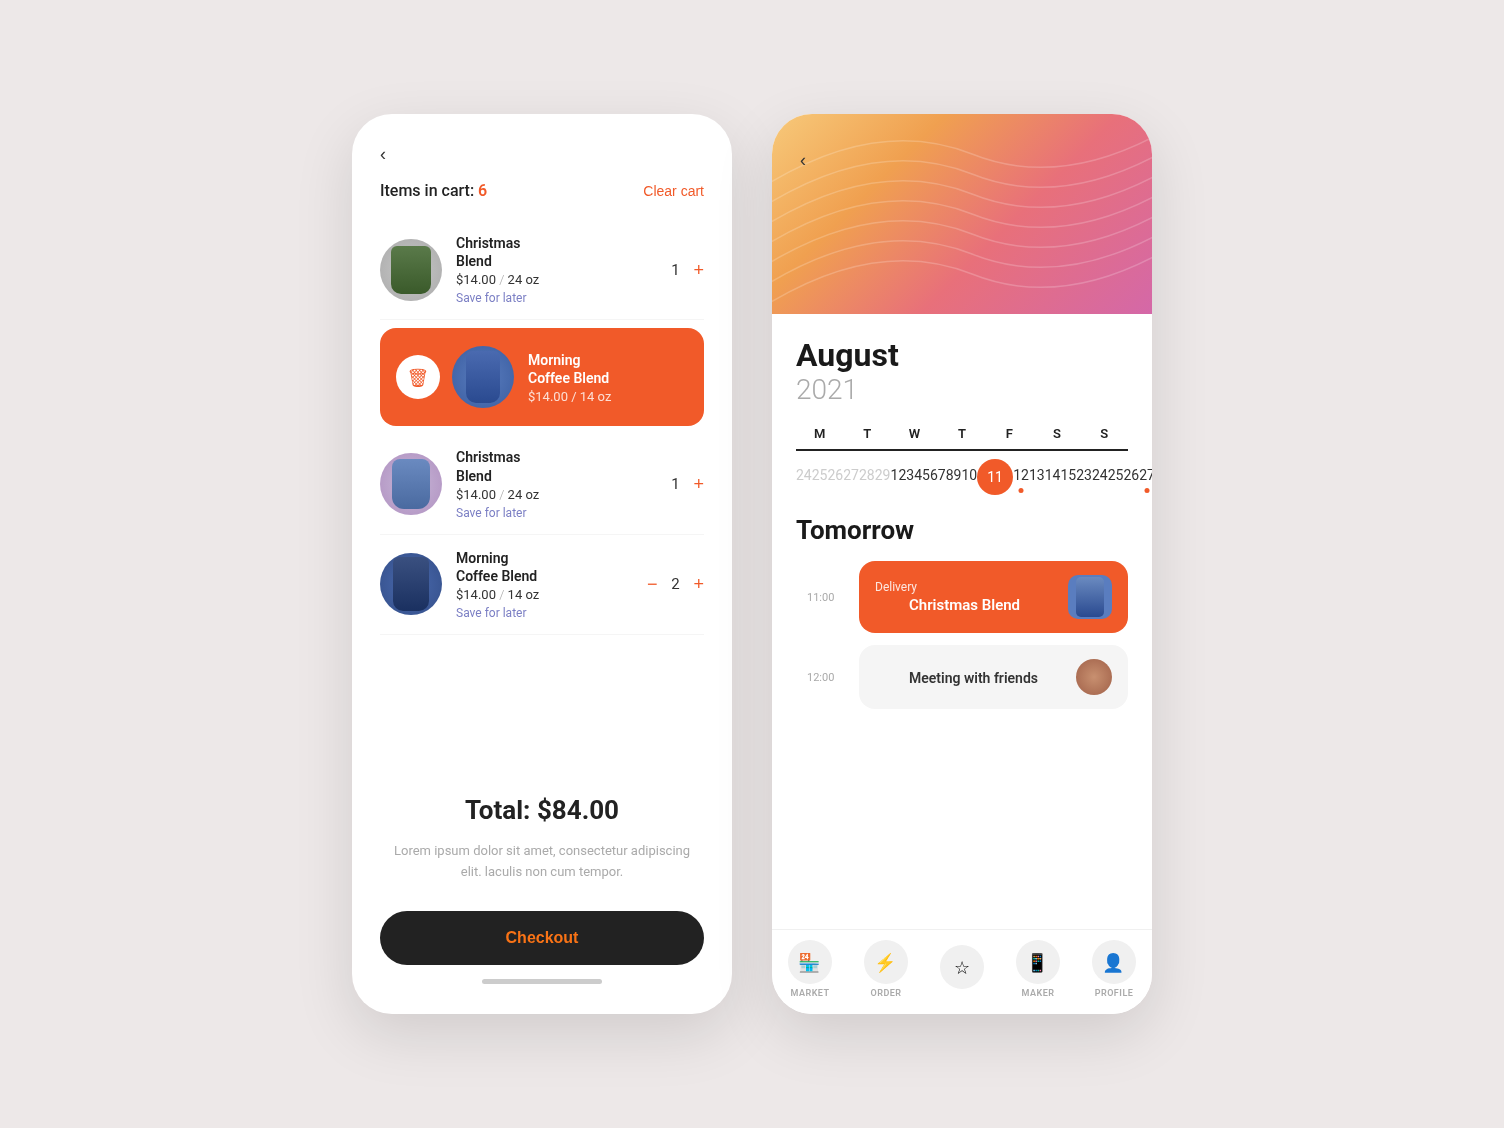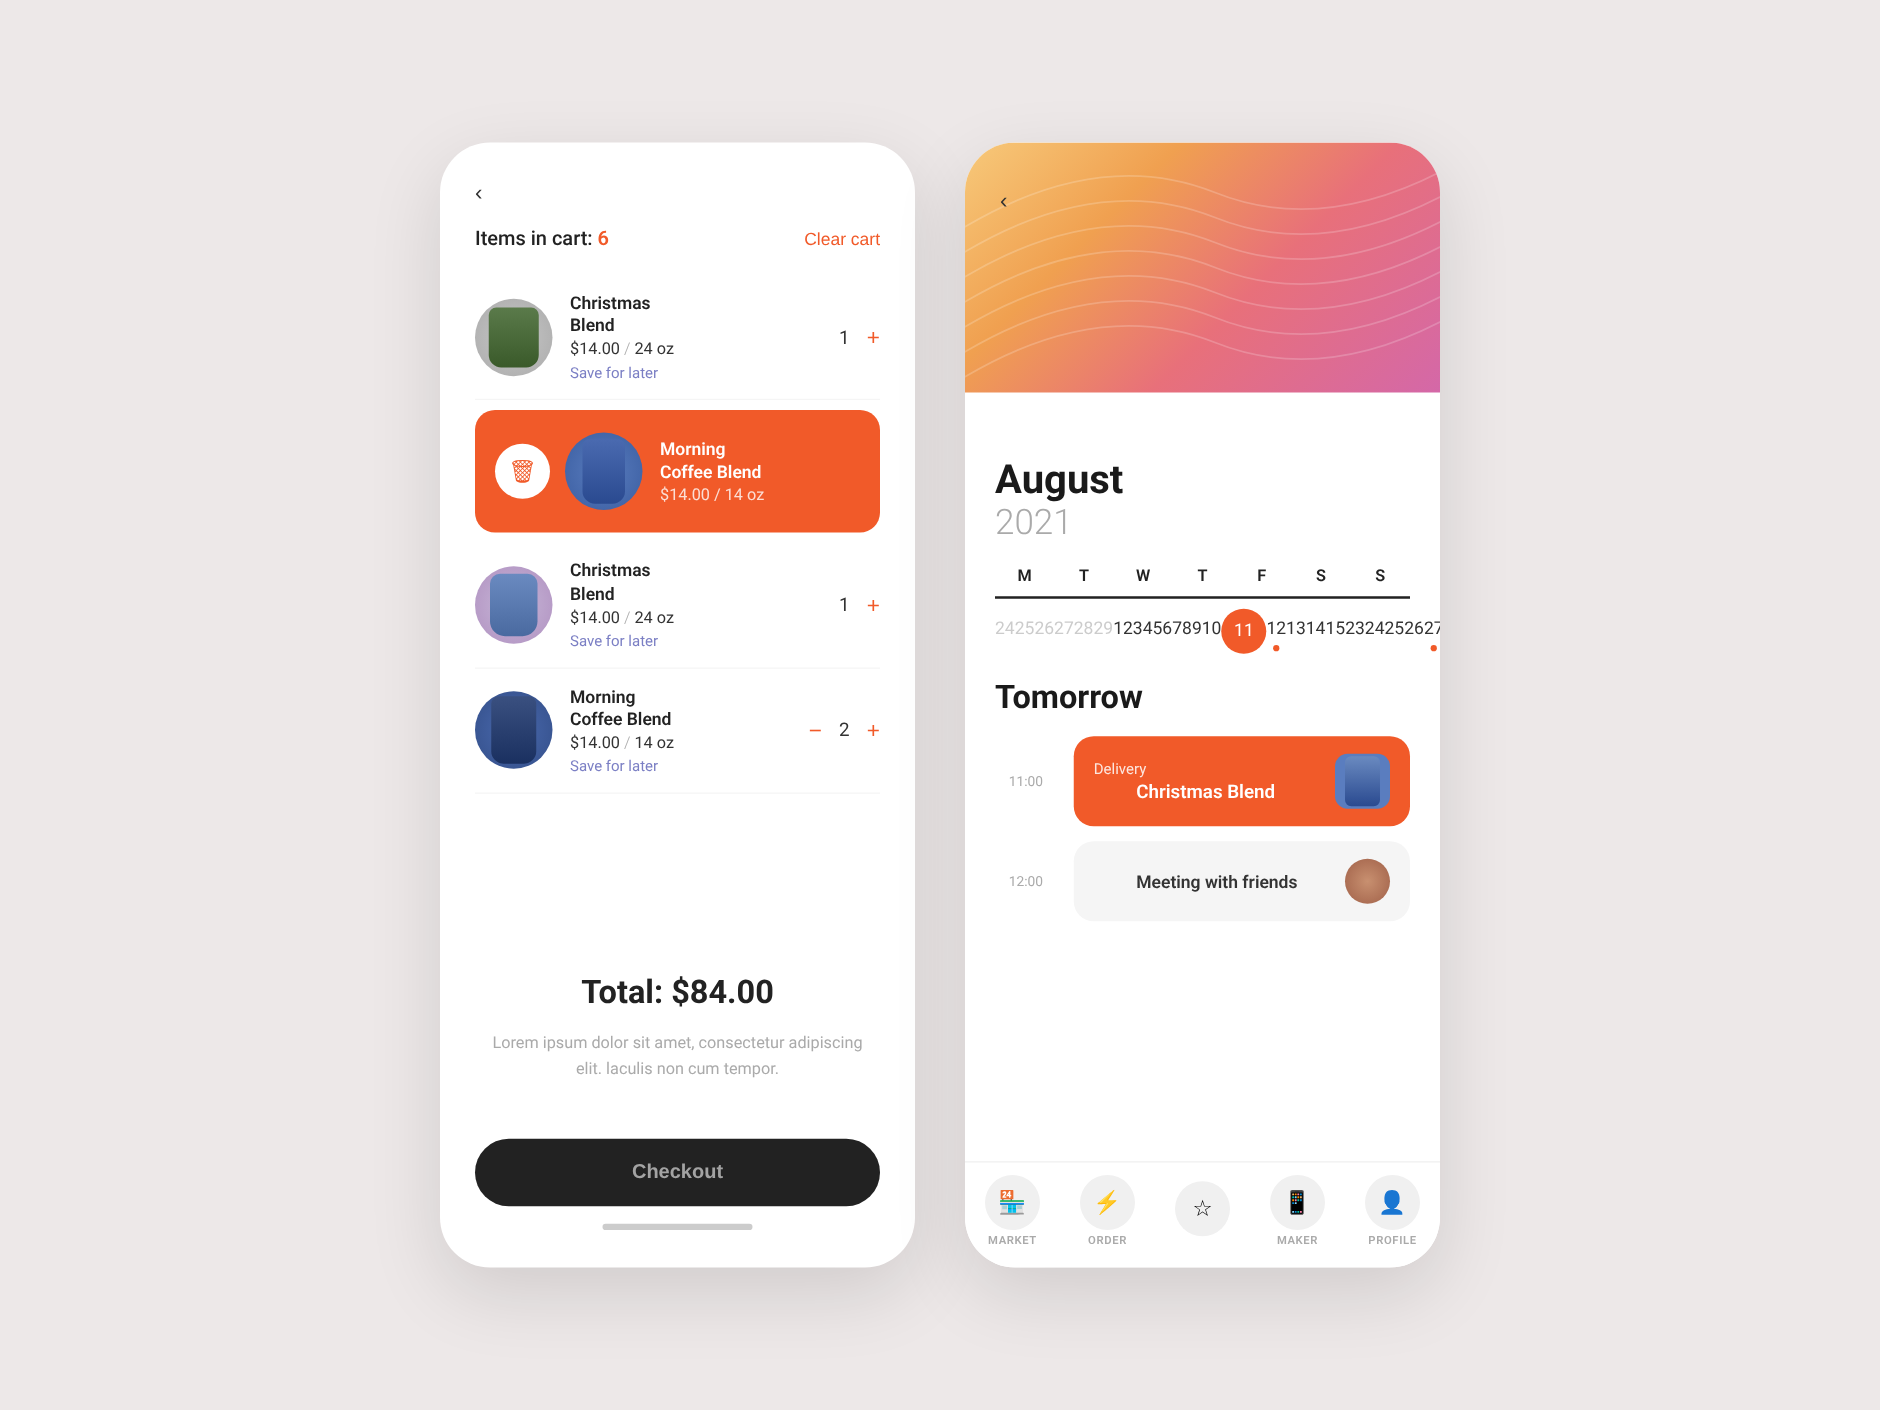--- a/index.html
+++ b/index.html
@@ -198,23 +198,23 @@
       text-align: right;
     }
     .cart-description {
       font-size: 13px;
       color: #aaa;
       text-align: center;
       padding: 8px 40px;
       line-height: 1.6;
     }
     .checkout-btn {
-      margin: 36px 28px 0;
+      margin: 20px 28px 0;
       background: #222;
-      color: #a3a3a3;
+      color: #f97316;
       border: none;
       border-radius: 30px;
       padding: 18px;
       font-size: 16px;
       font-weight: 600;
       cursor: pointer;
       width: calc(100% - 56px);
     }
     .home-indicator {
       width: 120px;
@@ -256,21 +256,20 @@
     }
 
     .cal-body {
       background: #fff;
       flex: 1;
       padding: 0 24px 20px;
     }
 
     .cal-month-title {
       padding: 24px 0 4px;
-      margin-top: 28px;
     }
     .cal-month {
       font-size: 32px;
       font-weight: 700;
       color: #1a1a1a;
       line-height: 1.1;
     }
     .cal-year {
       font-size: 28px;
       font-weight: 300;

